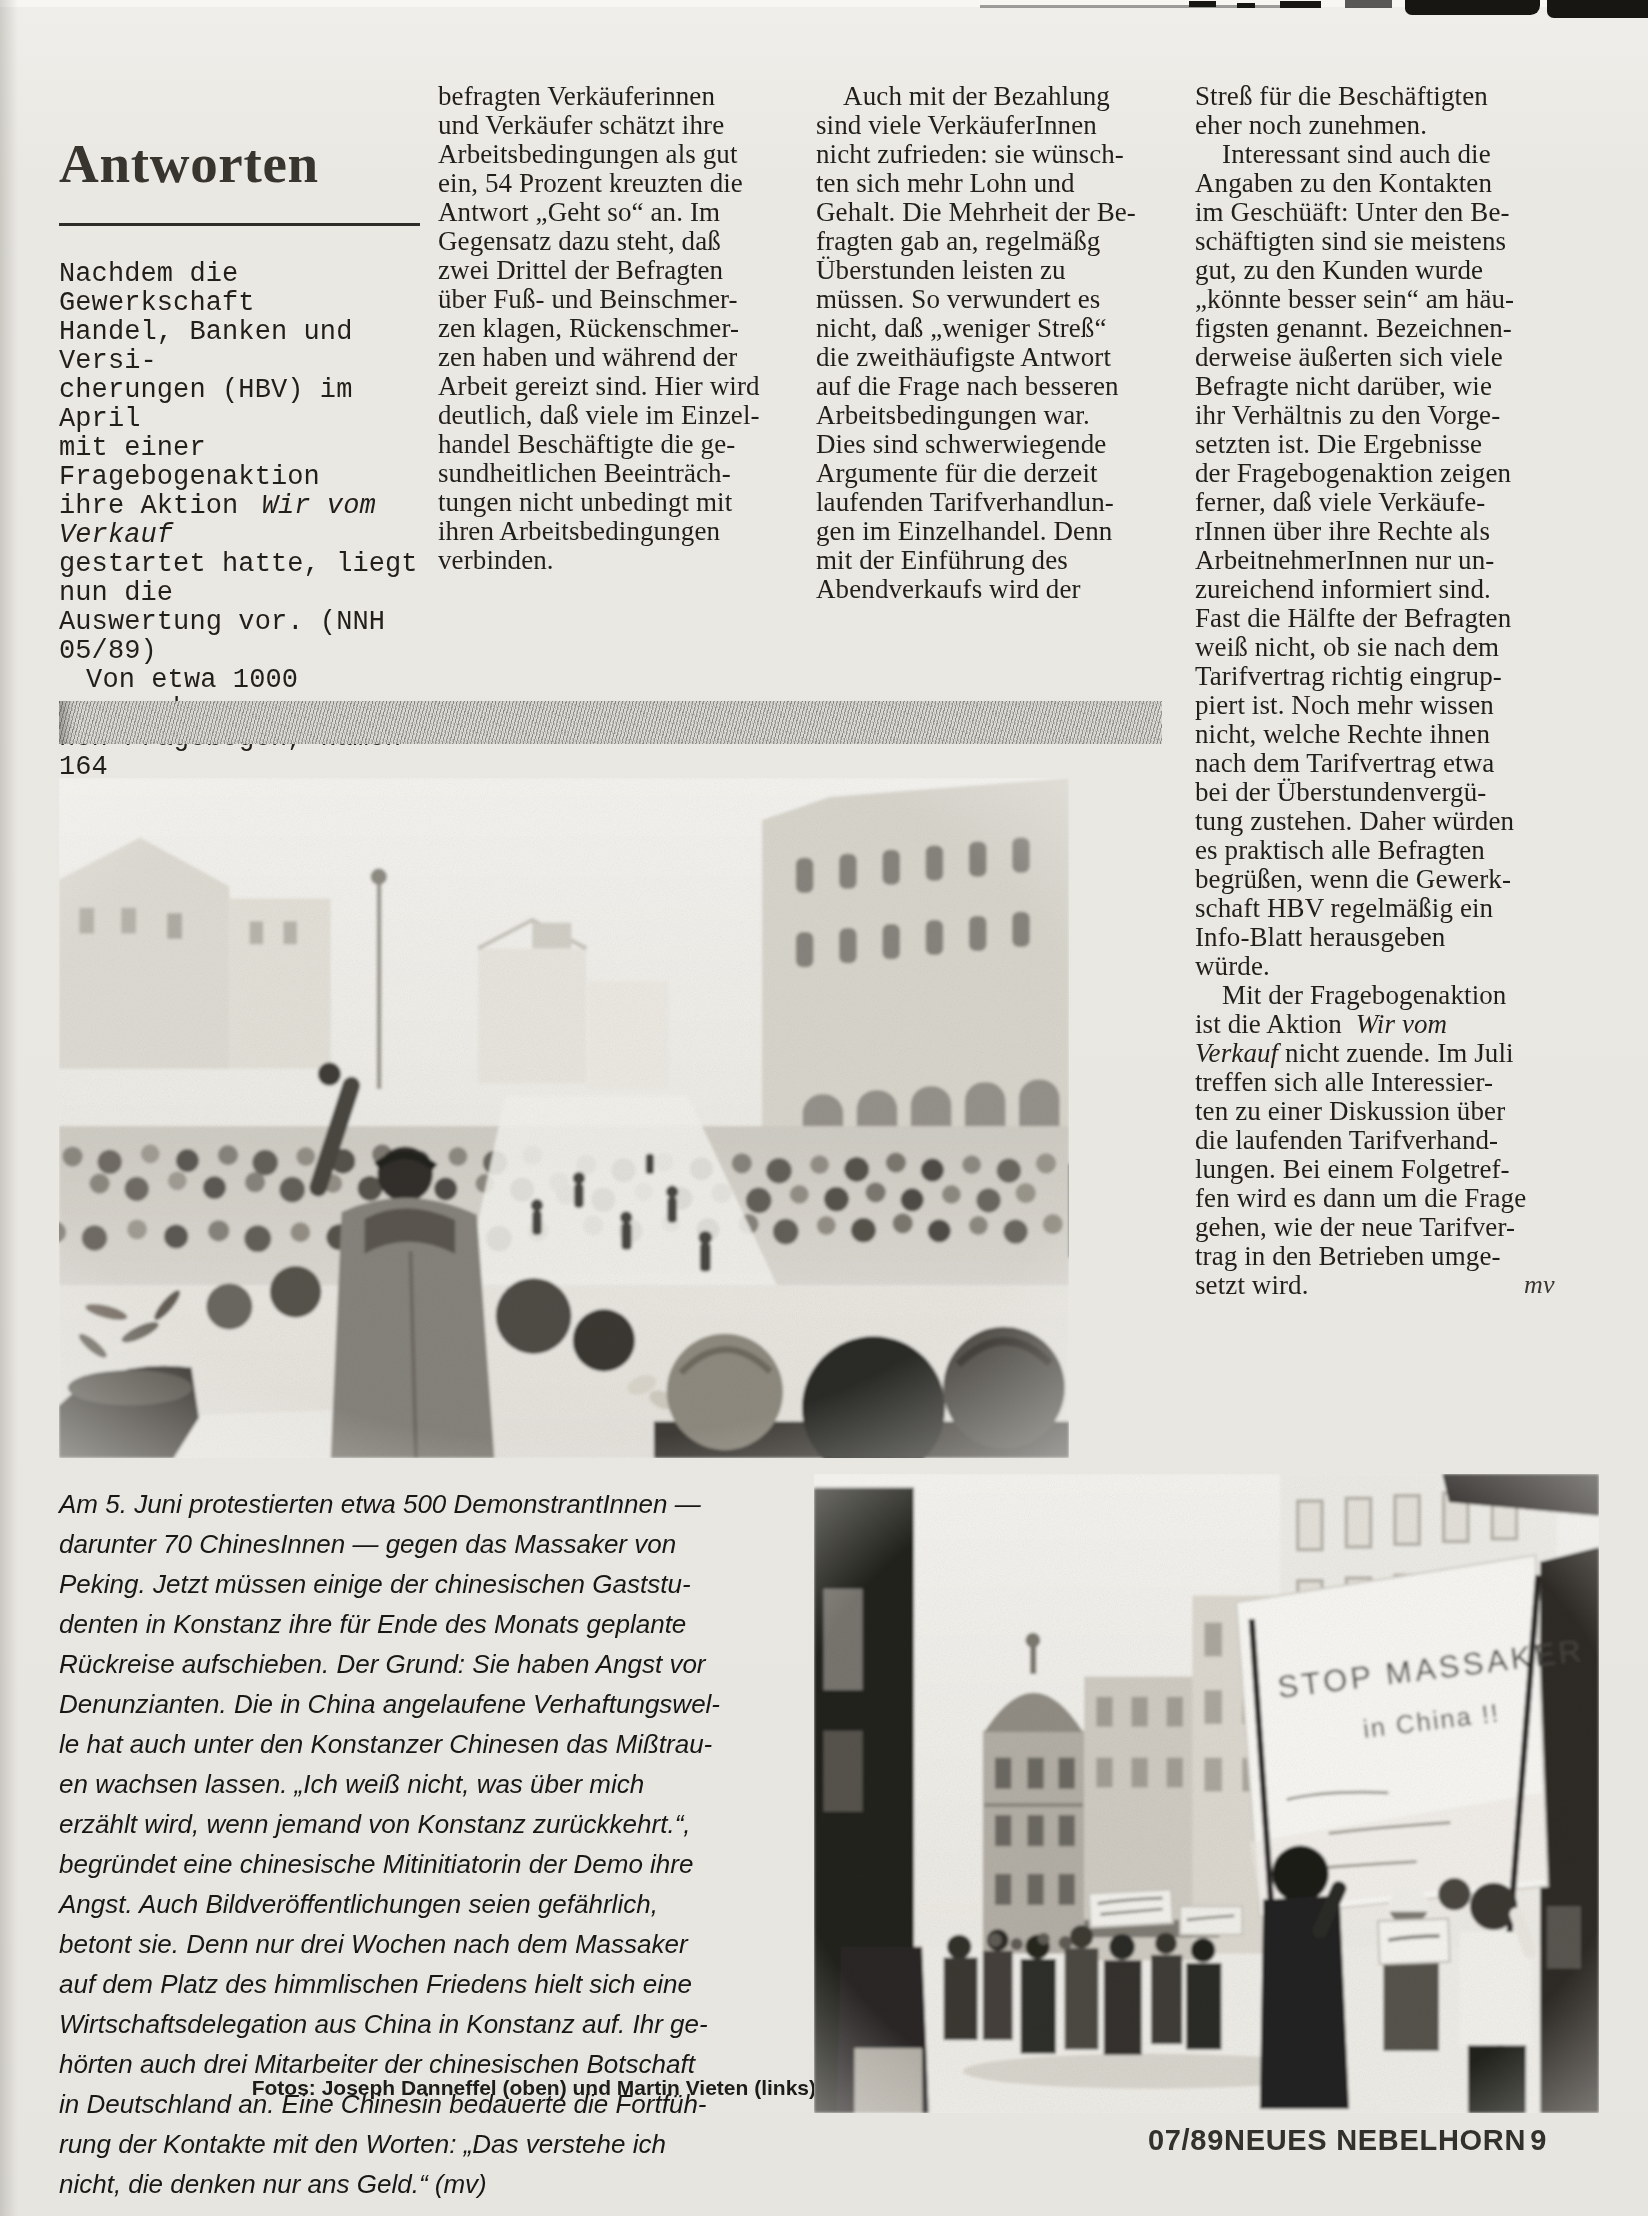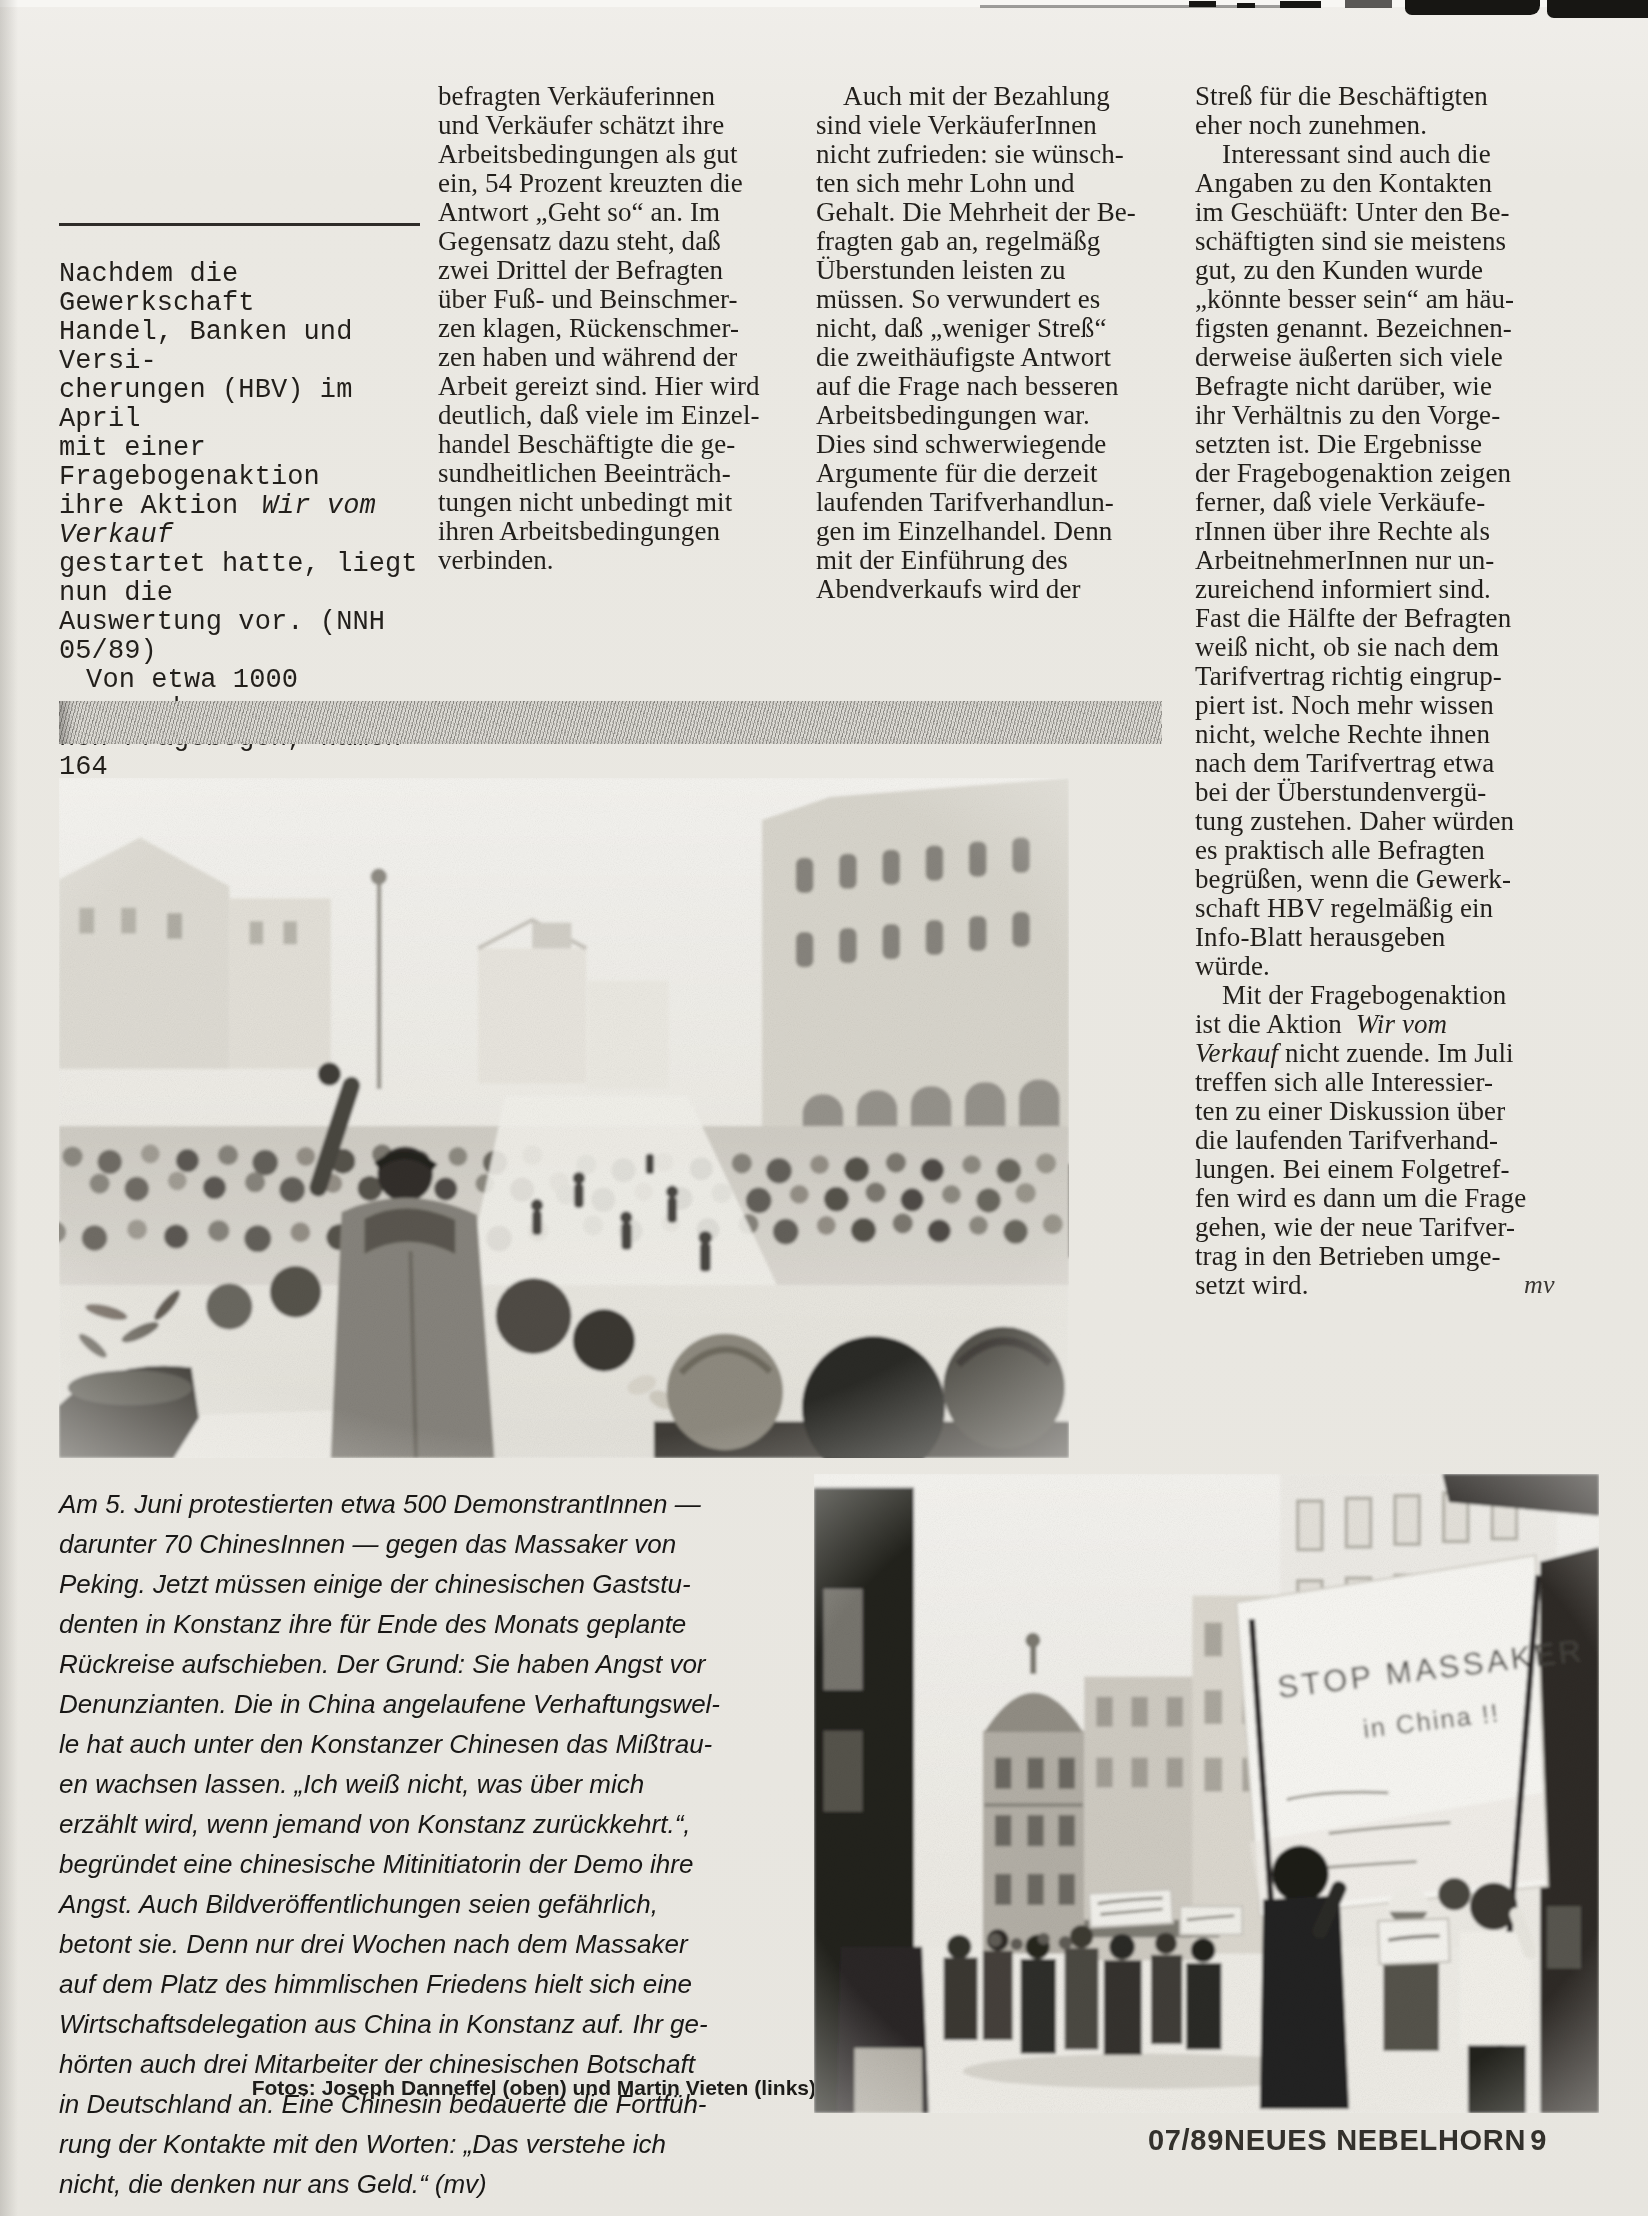--- a/index.html
+++ b/index.html
@@ -73,21 +73,21 @@
   <div class="top-strip"></div>
   <div class="blob" style="left:1189px;top:1.4px;width:27px;height:6px;"></div>
   <div class="blob" style="left:1237px;top:2.7px;width:17.6px;height:5.4px;"></div>
   <div class="blob" style="left:1280px;top:1.4px;width:41px;height:6.8px;"></div>
   <div class="blob" style="left:1345px;top:0;width:47px;height:8px;opacity:.7;"></div>
   <div class="blob" style="left:1405px;top:0;width:135px;height:15px;border-radius:0 0 9.5px 6.8px;"></div>
   <div class="blob" style="left:1547px;top:0;width:101px;height:17.6px;border-radius:0 0 0 6.8px;"></div>
   <div class="blob" style="left:980px;top:5.4px;width:304px;height:2.7px;opacity:.4;"></div>
   <div class="edge-left"></div>
 
-  <h1 class="headline"><br></h1>
+  <h1 class="headline"><br><span>Antworten</span></h1>
   <div class="rule"></div>
 
   <div class="bodycol col1"><span>Nachdem die Gewerkschaft
 Handel, Banken und Versi-
 cherungen (HBV) im April
 mit einer Fragebogenaktion
 ihre Aktion </span><em>Wir vom Verkauf</em><span>
 gestartet hatte, liegt nun die
 Auswertung vor. (NNH
 05/89)

